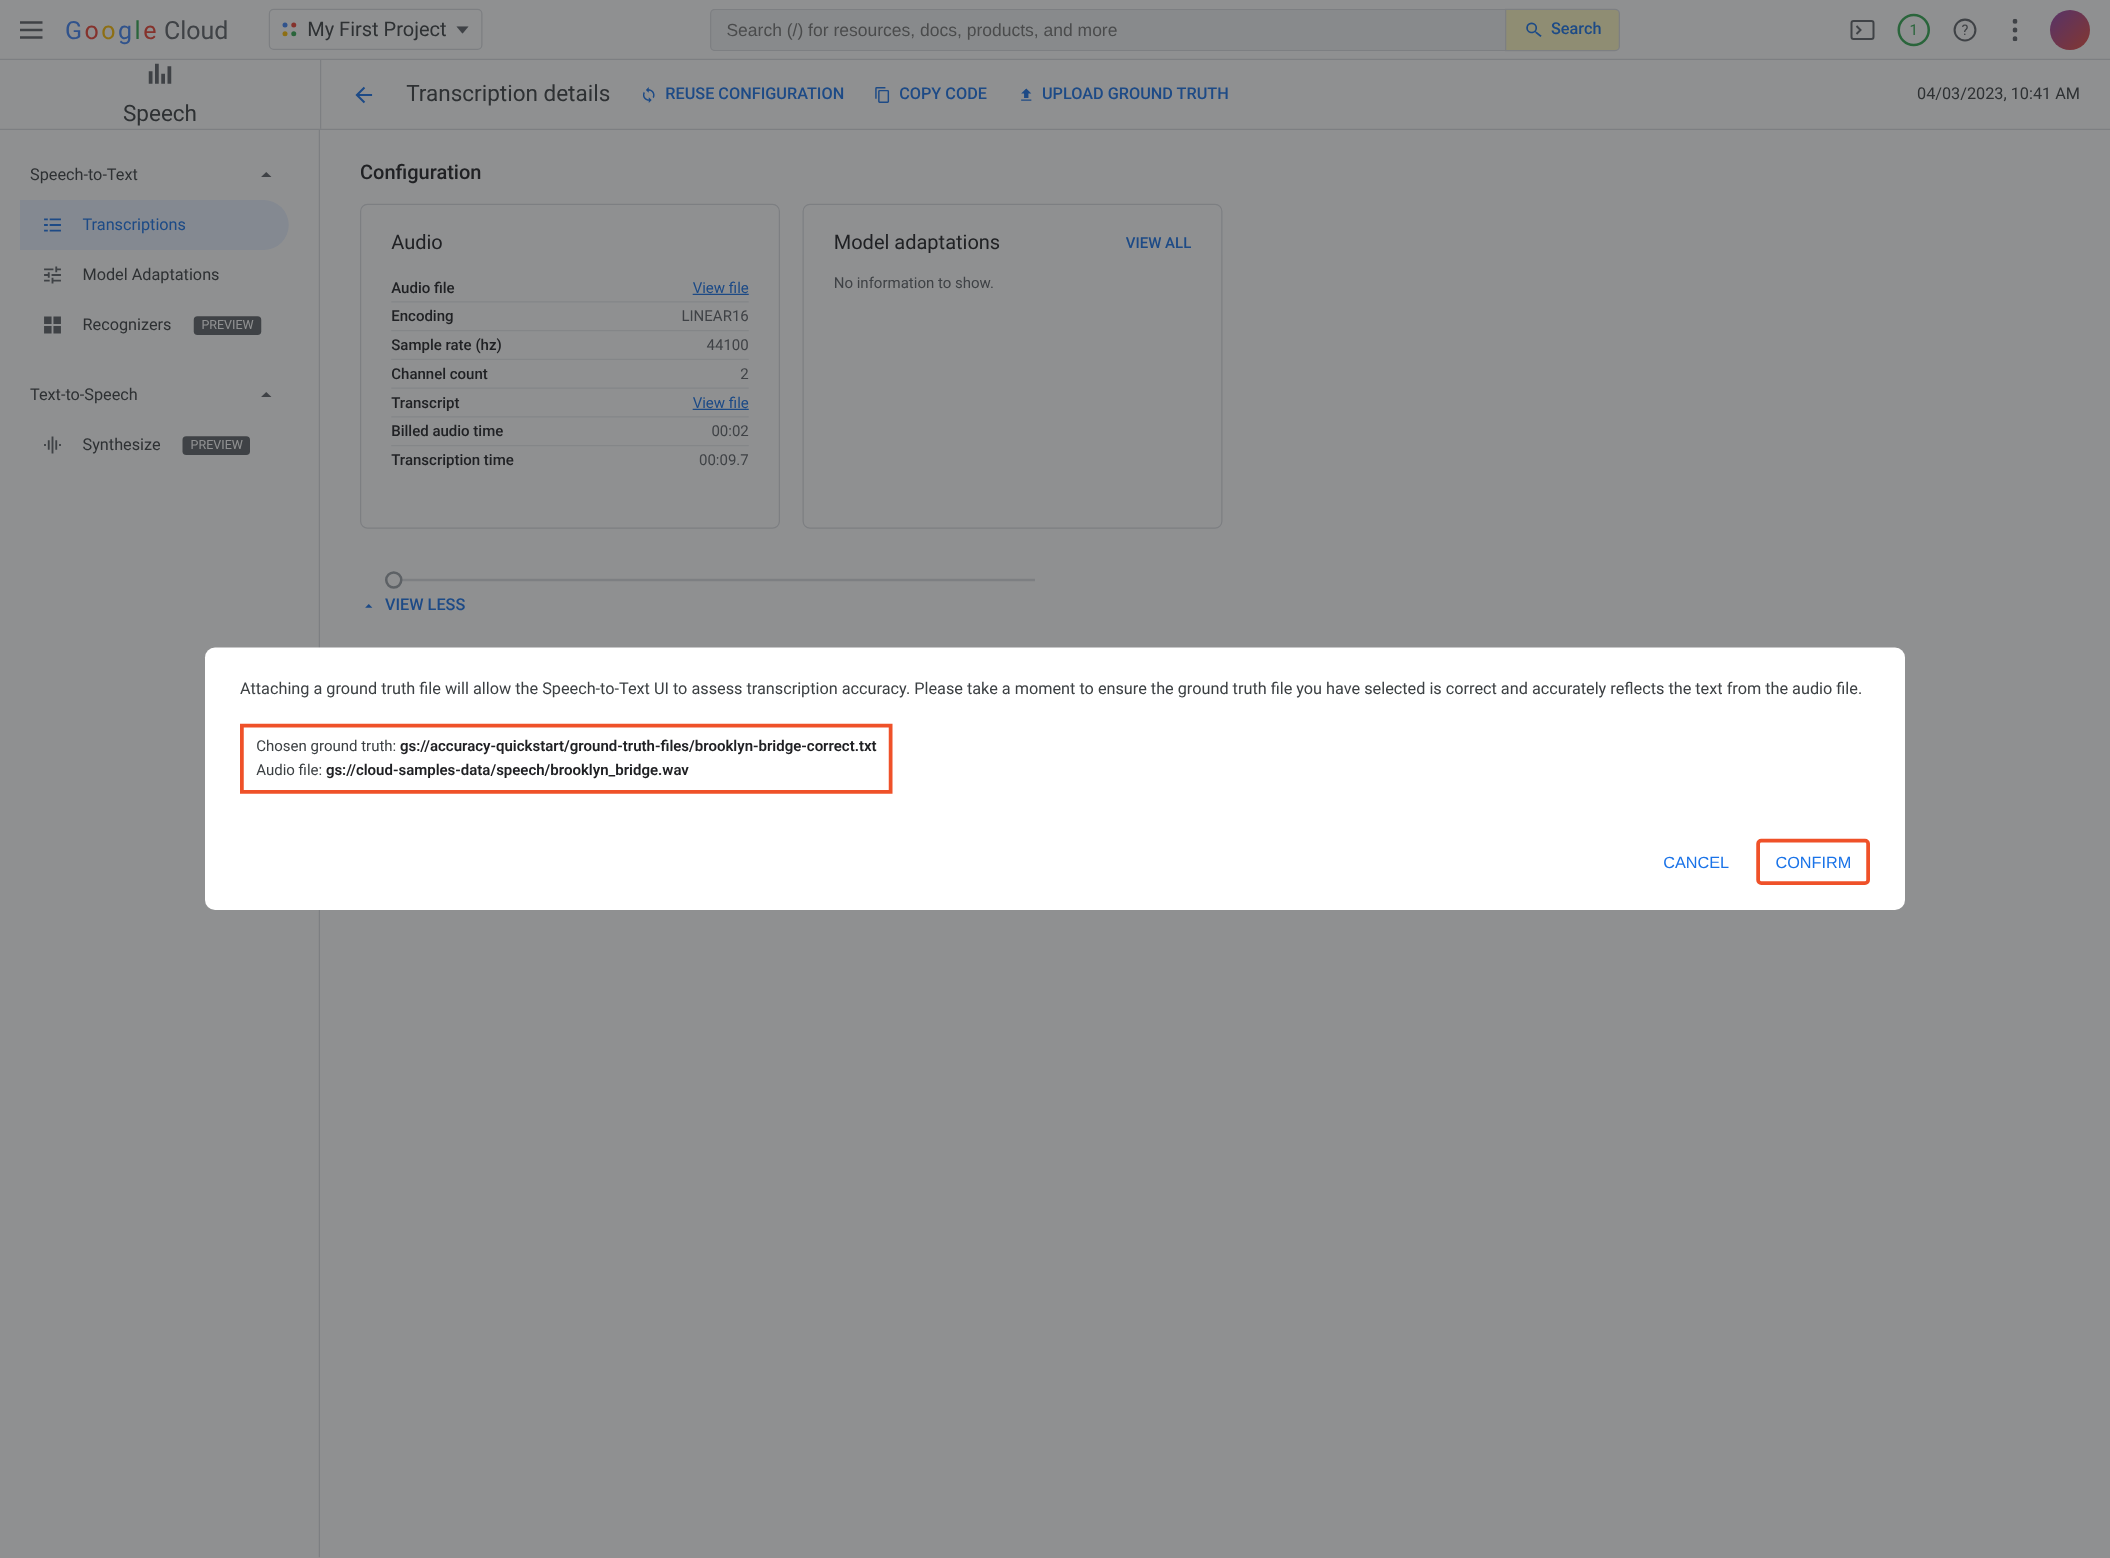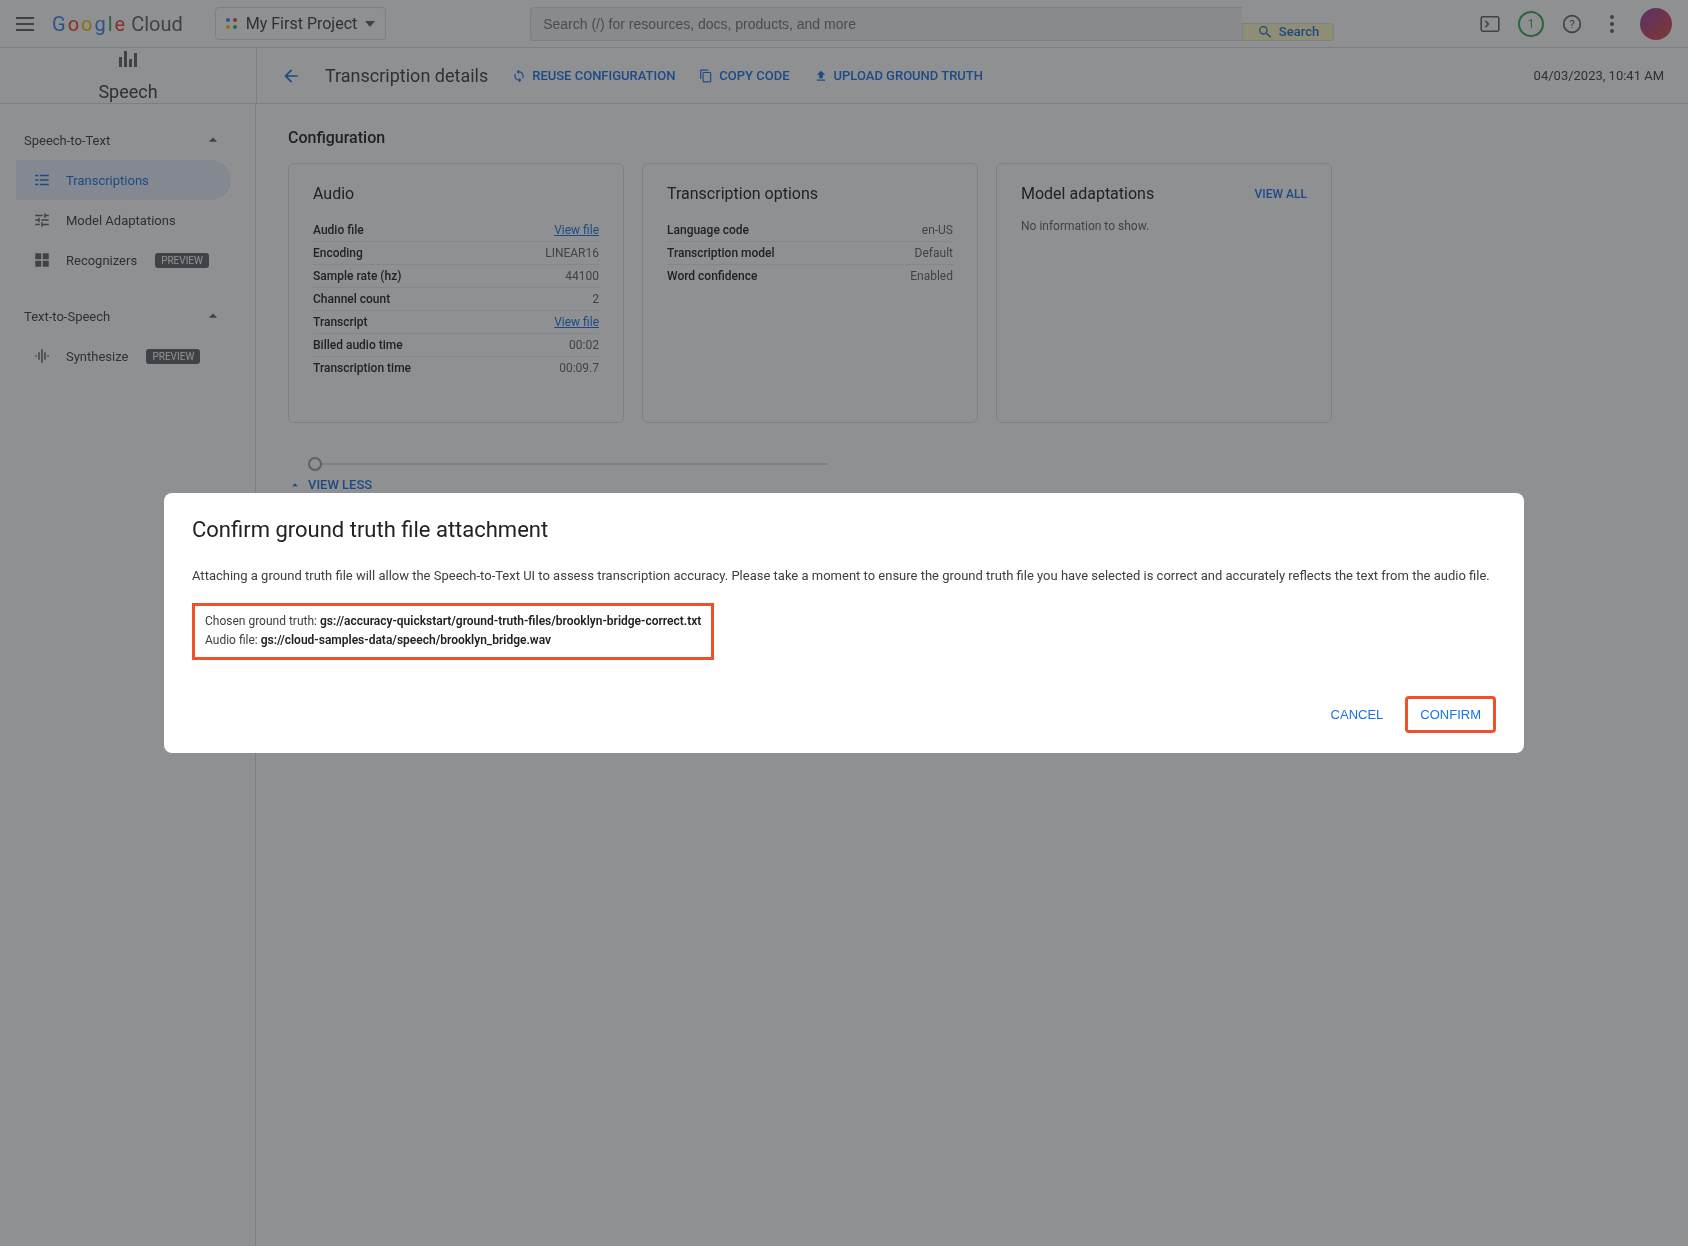--- a/index.html
+++ b/index.html
@@ -10,21 +10,21 @@
 .hamburger { width: 24px; height: 24px; display: flex; flex-direction: column; justify-content: center; gap: 4px; cursor: pointer; }
 .hamburger span { height: 2px; background: #5f6368; width: 18px; }
 .logo { display: flex; align-items: center; gap: 2px; font-size: 20px; }
 .logo .g1 { color: #4285f4; } .logo .g2 { color: #ea4335; } .logo .g3 { color: #fbbc04; } .logo .g4 { color: #4285f4; } .logo .g5 { color: #34a853; } .logo .g6 { color: #ea4335; }
 .logo .cloud { color: #5f6368; margin-left: 4px; font-size: 20px; }
 .project-selector { display: flex; align-items: center; gap: 8px; border: 1px solid #dadce0; border-radius: 4px; padding: 6px 10px; font-size: 16px; cursor: pointer; margin-left: 20px; }
 .project-selector .dots { display: grid; grid-template-columns: 1fr 1fr; gap: 2px; width: 12px; height: 12px; }
 .project-selector .dots span { width: 4px; height: 4px; border-radius: 50%; }
 .project-selector .dots span:nth-child(1){background:#4285f4;} .project-selector .dots span:nth-child(2){background:#ea4335;} .project-selector .dots span:nth-child(3){background:#fbbc04;} .project-selector .dots span:nth-child(4){background:#34a853;}
 .searchbar-wrap { flex: 1; display: flex; justify-content: center; }
-.searchbar-group { display: flex; width: 804px; align-items: flex-end; }
+.searchbar-group { display: flex; width: 728px; }
 .searchbar { flex: 1; border: 1px solid #dadce0; border-right: none; border-radius: 4px 0 0 4px; padding: 8px 12px; font-size: 14px; color: #5f6368; background: #f1f3f4; }
 .search-btn { display: flex; align-items: center; gap: 6px; border: 1px solid #dadce0; border-radius: 0 4px 4px 0; padding: 0 14px; color: #1a73e8; font-weight: 500; cursor: pointer; background: #fef9c3; }
 .top-icons { display: flex; align-items: center; gap: 16px; }
 .icon-btn { width: 24px; height: 24px; display: flex; align-items: center; justify-content: center; color: #5f6368; cursor: pointer; }
 .badge-circle { width: 26px; height: 26px; border: 2px solid #34a853; border-radius: 50%; display: flex; align-items: center; justify-content: center; font-size: 12px; color: #34a853; }
 .avatar { width: 32px; height: 32px; border-radius: 50%; background: linear-gradient(135deg,#8e44ad,#e74c3c); }
 
 
 .secondbar { height: 56px; display: flex; align-items: center; border-bottom: 1px solid #dadce0; }
 .service-title-wrap { width: 256px; display: flex; align-items: center; gap: 14px; padding: 0 16px; flex-direction: column; }
@@ -289,39 +289,20 @@
               <div class="kv-key">Billed audio time</div>
               <div class="kv-val">00:02</div>
             </div>
             <div class="kv-row">
               <div class="kv-key">Transcription time</div>
               <div class="kv-val">00:09.7</div>
             </div>
           </div>
       </div>
 
-      <div class="card">
-        <div class="card-header">
-            <div class="card-title">Transcription options</div>
-          </div>
-        <div class="kv-table" id="options-rows">
-            <div class="kv-row">
-              <div class="kv-key">Language code</div>
-              <div class="kv-val">en-US</div>
-            </div>
-            <div class="kv-row">
-              <div class="kv-key">Transcription model</div>
-              <div class="kv-val">Default</div>
-            </div>
-            <div class="kv-row">
-              <div class="kv-key">Word confidence</div>
-              <div class="kv-val">Enabled</div>
-            </div>
-          </div>
-      </div>
 
       <div class="card">
         <div class="card-header">
           <div class="card-title">Model adaptations</div>
           <div class="view-all">VIEW ALL</div>
         </div>
         <div class="no-info">No information to show.</div>
       </div>
     </div>
 
@@ -364,21 +345,20 @@
   <td class="right">0.98</td>
   <td>how old is the Brooklyn Bridge</td>
           </tr>
         </tbody>
     </table>
   </div>
 </div>
 
 <div class="overlay">
   <div class="modal">
-    <div class="modal-title">Confirm ground truth file attachment</div>
     <div class="modal-body">Attaching a ground truth file will allow the Speech-to-Text UI to assess transcription accuracy. Please take a moment to ensure the ground truth file you have selected is correct and accurately reflects the text from the audio file.</div>
     <div class="highlight-box">
       <div>
         <span class="label">Chosen ground truth: </span><span class="val">gs://accuracy-quickstart/ground-truth-files/brooklyn-bridge-correct.txt</span>
       </div>
       <div>
         <span class="label">Audio file: </span><span class="val">gs://cloud-samples-data/speech/brooklyn_bridge.wav</span>
       </div>
     </div>
     <div class="modal-actions">

